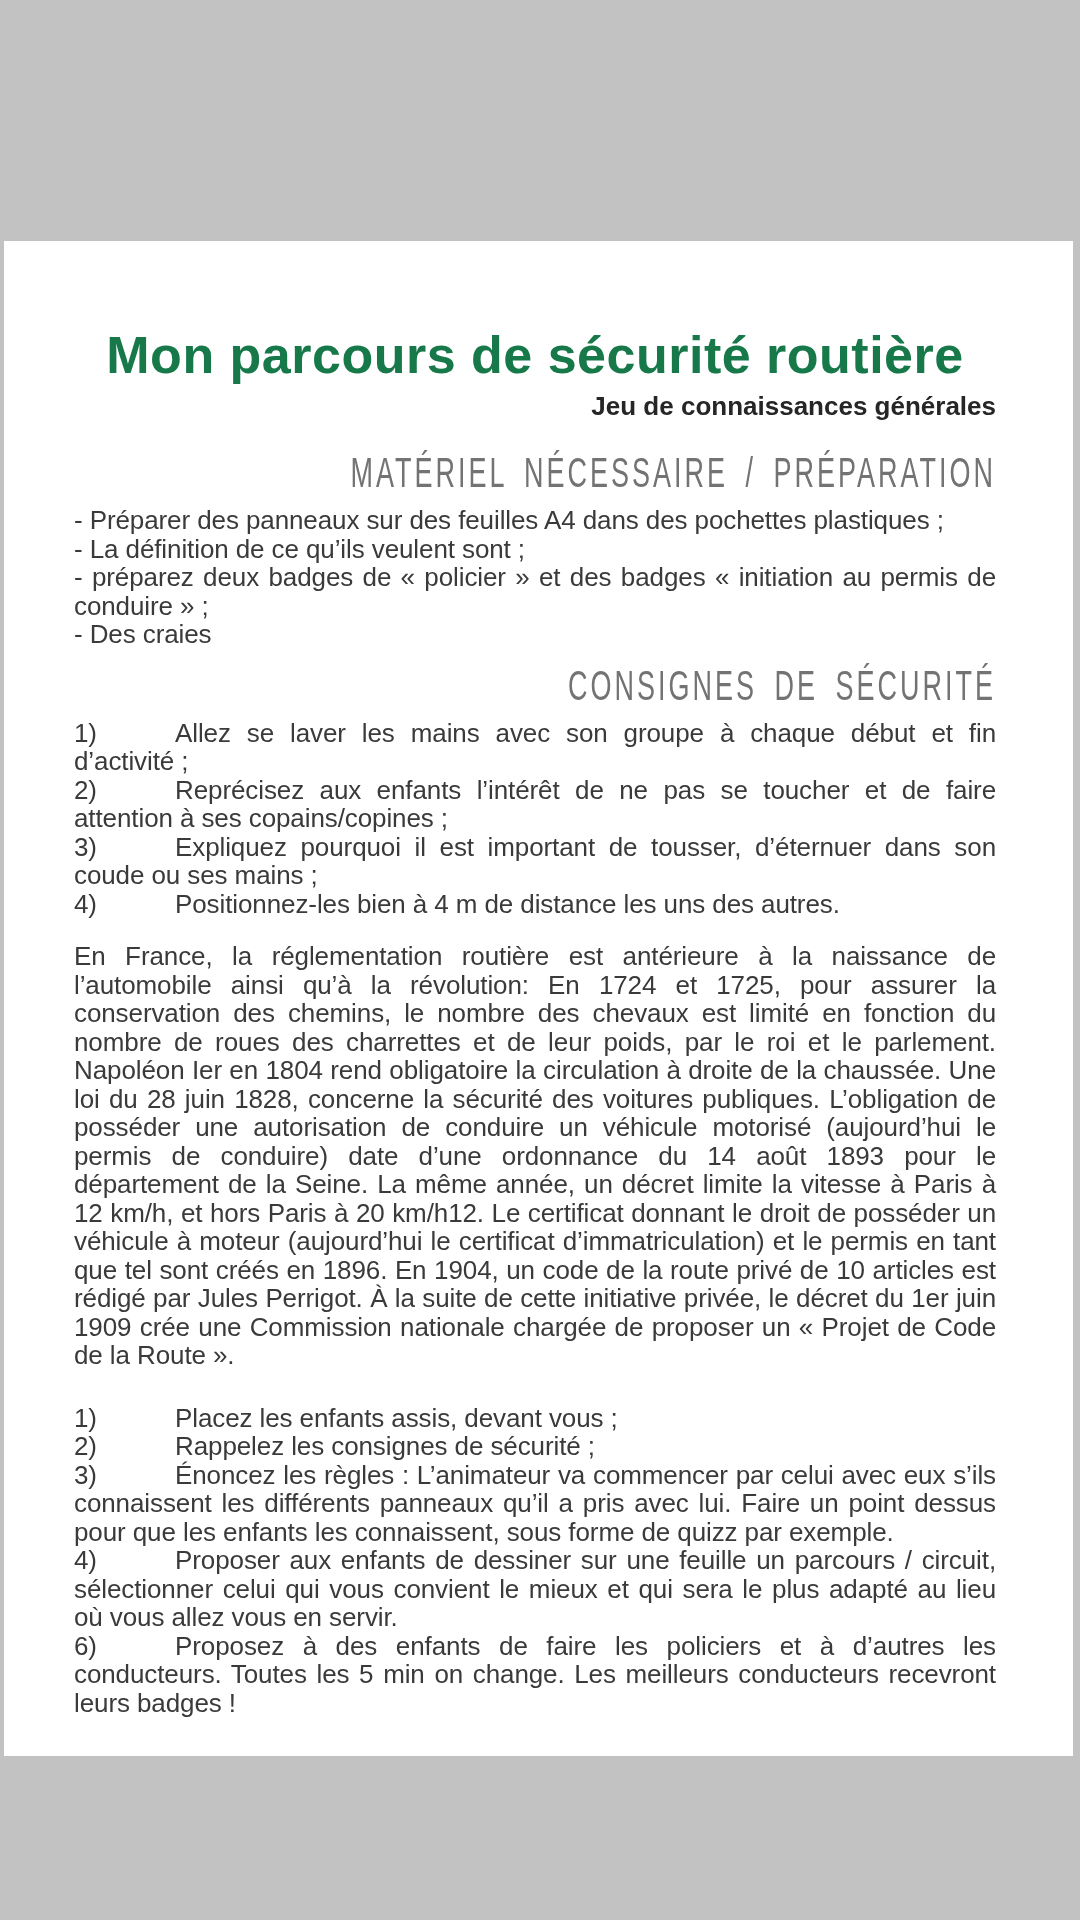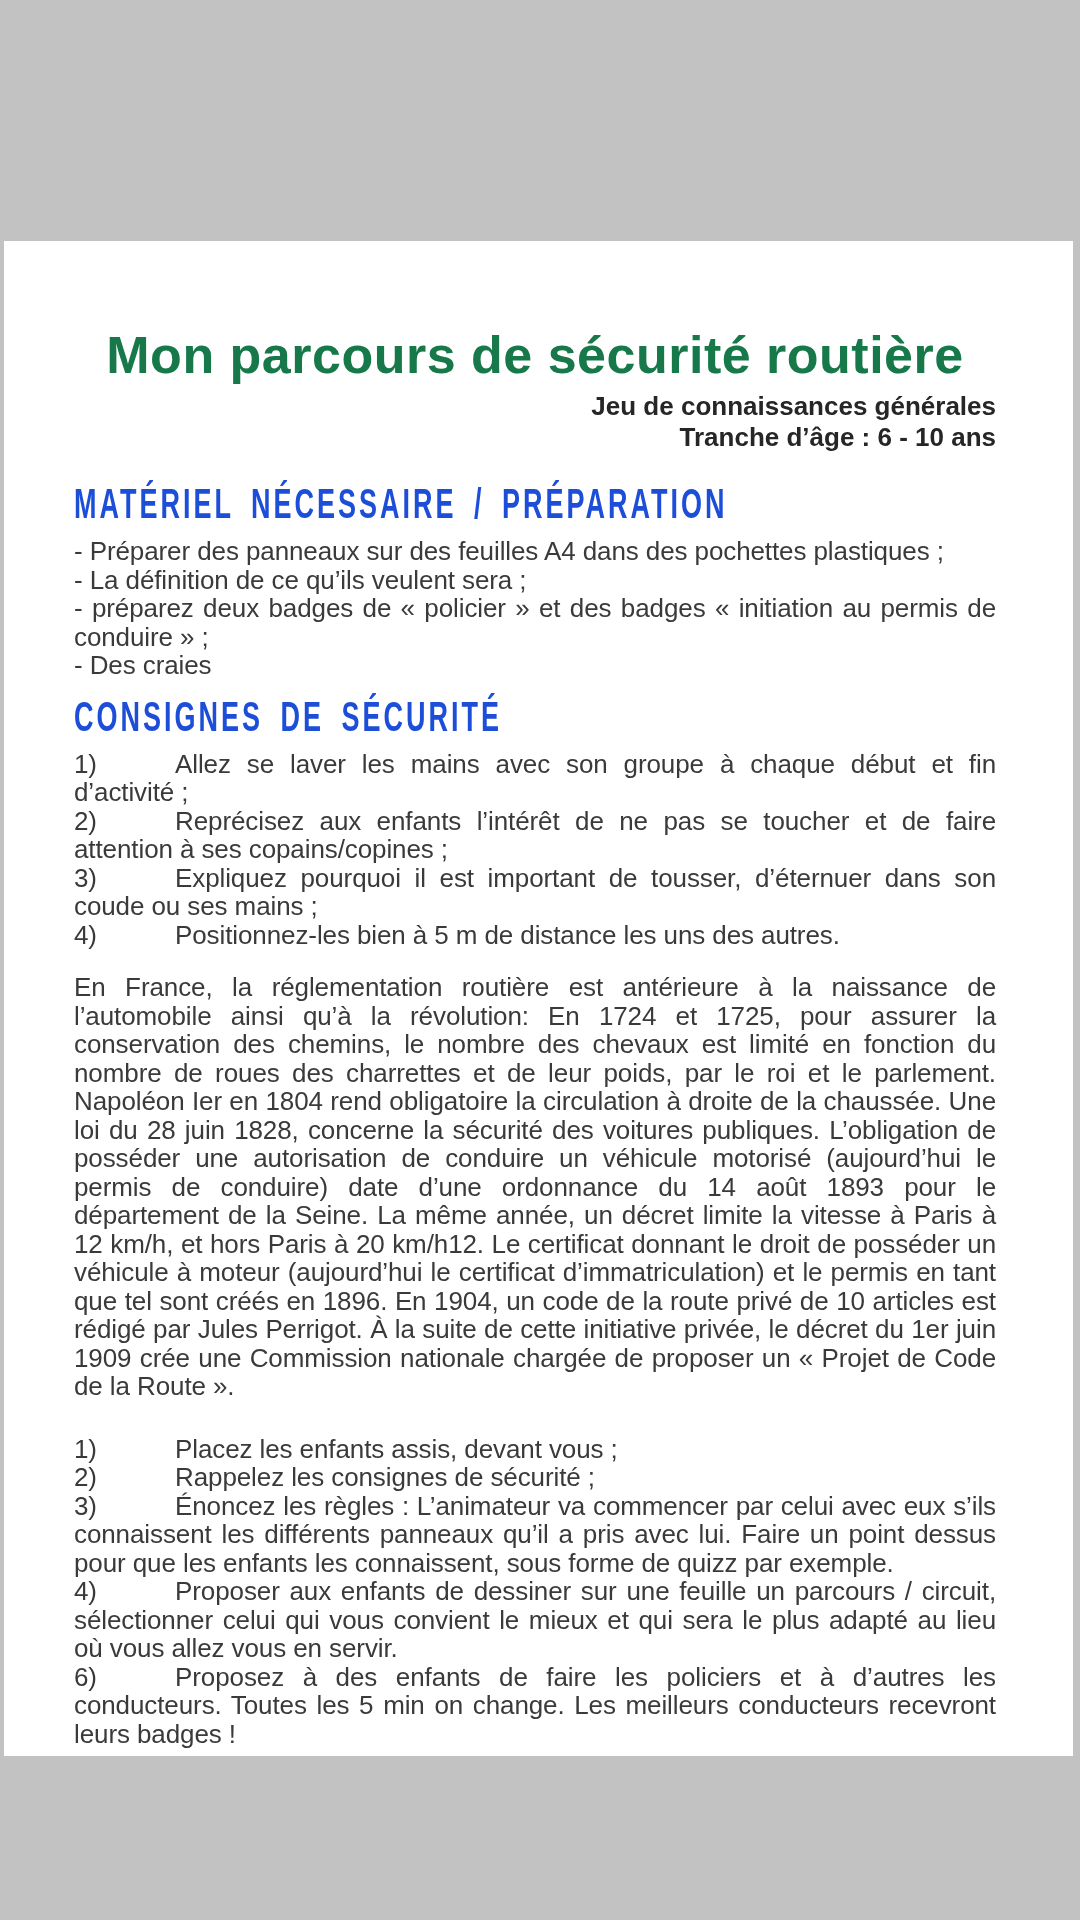--- a/index.html
+++ b/index.html
@@ -33,24 +33,25 @@
     color:#262626;
     text-align:right;
   }
   section{display:block;}
   .sec-m1{margin-top:36px;}
   .sec-m2{margin-top:22px;}
   .sec-m3{margin-top:24px;}
   .sec-m4{margin-top:34px;}
   h2{
     margin:0 0 6px 0;
-    font-weight:700;
+    font-weight:400;
     font-size:27px;
     line-height:42px;
-    color:#1d4ed8;
+    color:#737373;
+    text-align:right;
   }
   h2 .h2i{
     display:inline-block;
     transform:scaleY(1.55);
     transform-origin:0 75%;
     letter-spacing:3px;
     word-spacing:7px;
   }
   .body-txt{
     font-size:26px;
@@ -63,36 +64,35 @@
   .num-item{text-align:justify;}
   .num{display:inline-block;width:101px;}
 </style>
 </head>
 <body>
 
 <div class="paper">
   <header>
     <h1>Mon parcours de sécurité routière</h1>
     <div class="sub">Jeu de connaissances générales</div>
-    <div class="sub">Tranche d’âge : 6 - 10 ans</div>
   </header>
   <div id="sections">
       <section class="sec-m1">
         <h2><span class="h2i">MATÉRIEL NÉCESSAIRE / PRÉPARATION</span></h2>
         <div class="bullet-line body-txt">- Préparer des panneaux sur des feuilles A4 dans des pochettes plastiques ;</div>
-        <div class="bullet-line body-txt">- La définition de ce qu’ils veulent sera ;</div>
+        <div class="bullet-line body-txt">- La définition de ce qu’ils veulent sont ;</div>
         <div class="bullet-line body-txt">- préparez deux badges de « policier » et des badges « initiation au permis de conduire » ;</div>
         <div class="bullet-line body-txt">- Des craies</div>
       </section>
       <section class="sec-m2">
         <h2><span class="h2i">CONSIGNES DE SÉCURITÉ</span></h2>
         <div class="num-item body-txt"><span class="num">1)</span><span>Allez se laver les mains avec son groupe à chaque début et fin d’activité ;</span></div>
         <div class="num-item body-txt"><span class="num">2)</span><span>Reprécisez aux enfants l’intérêt de ne pas se toucher et de faire attention à ses copains/copines ;</span></div>
         <div class="num-item body-txt"><span class="num">3)</span><span>Expliquez pourquoi il est important de tousser, d’éternuer dans son coude ou ses mains ;</span></div>
-        <div class="num-item body-txt"><span class="num">4)</span><span>Positionnez-les bien à 5 m de distance les uns des autres.</span></div>
+        <div class="num-item body-txt"><span class="num">4)</span><span>Positionnez-les bien à 4 m de distance les uns des autres.</span></div>
       </section>
       <section class="sec-m3">
         <p class="para body-txt">En France, la réglementation routière est antérieure à la naissance de l’automobile ainsi qu’à la révolution: En 1724 et 1725, pour assurer la conservation des chemins, le nombre des chevaux est limité en fonction du nombre de roues des charrettes et de leur poids, par le roi et le parlement. Napoléon Ier en 1804 rend obligatoire la circulation à droite de la chaussée. Une loi du 28 juin 1828, concerne la sécurité des voitures publiques. L’obligation de posséder une autorisation de conduire un véhicule motorisé (aujourd’hui le permis de conduire) date d’une ordonnance du 14 août 1893 pour le département de la Seine. La même année, un décret limite la vitesse à Paris à 12 km/h, et hors Paris à 20 km/h12. Le certificat donnant le droit de posséder un véhicule à moteur (aujourd’hui le certificat d’immatriculation) et le permis en tant que tel sont créés en 1896. En 1904, un code de la route privé de 10 articles est rédigé par Jules Perrigot. À la suite de cette initiative privée, le décret du 1er juin 1909 crée une Commission nationale chargée de proposer un « Projet de Code de la Route ».</p>
       </section>
       <section class="sec-m4">
         <div class="num-item body-txt"><span class="num">1)</span><span>Placez les enfants assis, devant vous ;</span></div>
         <div class="num-item body-txt"><span class="num">2)</span><span>Rappelez les consignes de sécurité ;</span></div>
         <div class="num-item body-txt"><span class="num">3)</span><span>Énoncez les règles : L’animateur va commencer par celui avec eux s’ils connaissent les différents panneaux qu’il a pris avec lui. Faire un point dessus pour que les enfants les connaissent, sous forme de quizz par exemple.</span></div>
         <div class="num-item body-txt"><span class="num">4)</span><span>Proposer aux enfants de dessiner sur une feuille un parcours / circuit, sélectionner celui qui vous convient le mieux et qui sera le plus adapté au lieu où vous allez vous en servir.</span></div>
         <div class="num-item body-txt"><span class="num">6)</span><span>Proposez à des enfants de faire les policiers et à d’autres les conducteurs. Toutes les 5 min on change. Les meilleurs conducteurs recevront leurs badges !</span></div>

